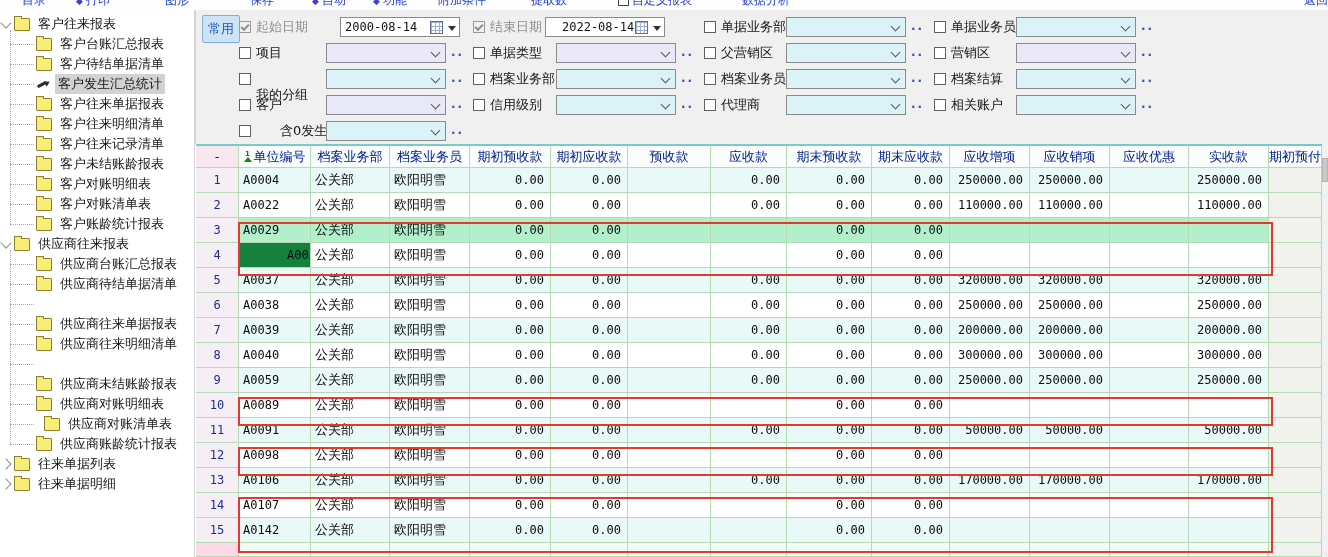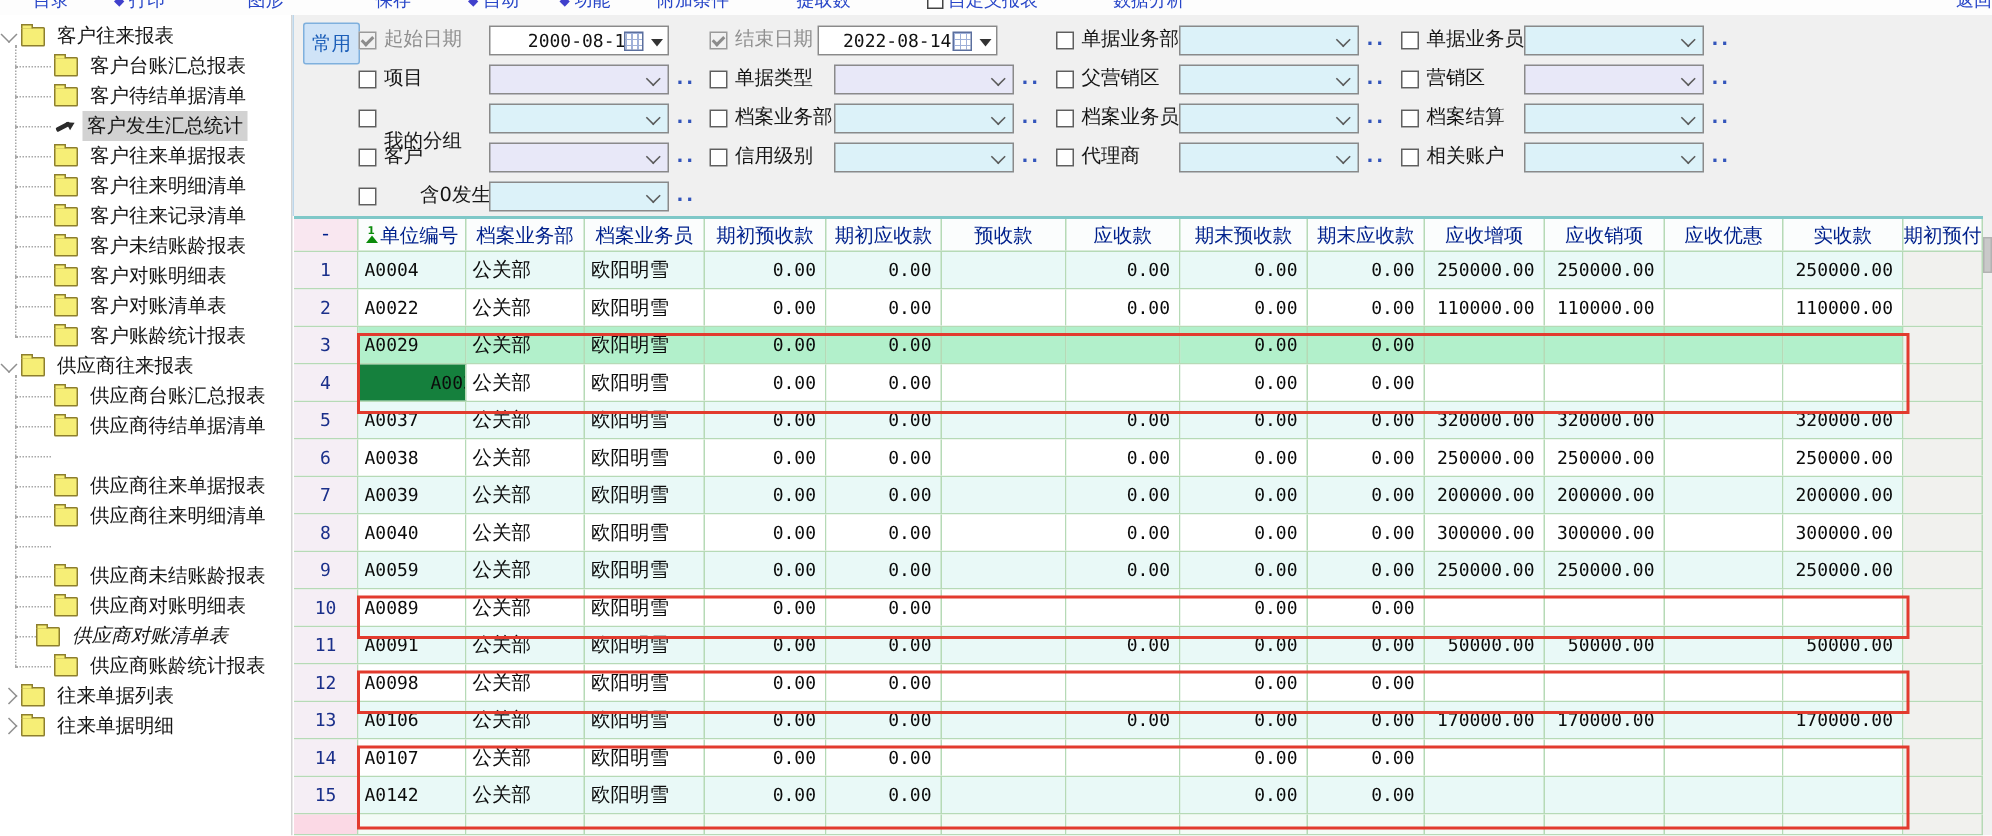--- a/index.html
+++ b/index.html
@@ -191,21 +191,21 @@
     <div class="tree-item" style="top: 364px; left: 32px;">
       <span class="folder"></span>
       <span class="tlabel">供应商未结账龄报表</span>
     </div>
     <div class="stub" style="left: 10px; width: 24px; top: 394px;"></div>
     <div class="tree-item" style="top: 384px; left: 32px;">
       <span class="folder"></span>
       <span class="tlabel">供应商对账明细表</span>
     </div>
     <div class="stub" style="left: 10px; width: 24px; top: 414px;"></div>
-    <div class="tree-item" style="top: 404px; left: 20px; font-style: italic;">
+    <div class="tree-item" style="top: 404px; left: 40px;">
       <span class="folder"></span>
       <span class="tlabel">供应商对账清单表</span>
     </div>
     <div class="stub" style="left: 10px; width: 24px; top: 434px;"></div>
     <div class="tree-item" style="top: 424px; left: 32px;">
       <span class="folder"></span>
       <span class="tlabel">供应商账龄统计报表</span>
     </div>
     <div class="tree-item" style="top: 444px; left: 2px;">
       <span class="chev col"></span>
@@ -218,21 +218,21 @@
       <span class="tlabel">往来单据明细</span>
     </div>
     <div class="guide" style="left: 10px; top: 20px; height: 194px;"></div>
     <div class="guide" style="left: 10px; top: 240px; height: 194px;"></div>
   </div>
 
 <div class="filterpanel">
   <div class="tab-common">常用</div>
 <div class="fcb checked" style="left: 43px; top: 11px;"></div>
     <div class="flabel dim" style="left: 60px; top: 7px;">起始日期</div>
-    <div class="fctl date" style="left: 130px; top: 7px; text-align: center;">2000-08-14<div class="cal"></div><div class="darr"></div></div>
+    <div class="fctl date" style="left: 144px; top: 7px;">2000-08-14<div class="cal"></div><div class="darr"></div></div>
     <div class="fcb checked" style="left: 277px; top: 11px;"></div>
     <div class="flabel dim" style="left: 294px; top: 7px;">结束日期</div>
     <div class="fctl date" style="left: 349px; top: 7px; padding-left: 16px;">2022-08-14<div class="cal"></div><div class="darr"></div></div>
     <div class="fcb" style="left: 508px; top: 11px;"></div>
     <div class="flabel" style="left: 525px; top: 7px;">单据业务部</div>
     <div class="fctl " style="left: 590px; top: 7px;">
       <div class="selchev"></div>
     </div>
     <div class="dots" style="left: 715px; top: 9px;">..</div>
     <div class="fcb" style="left: 738px; top: 11px;"></div>

